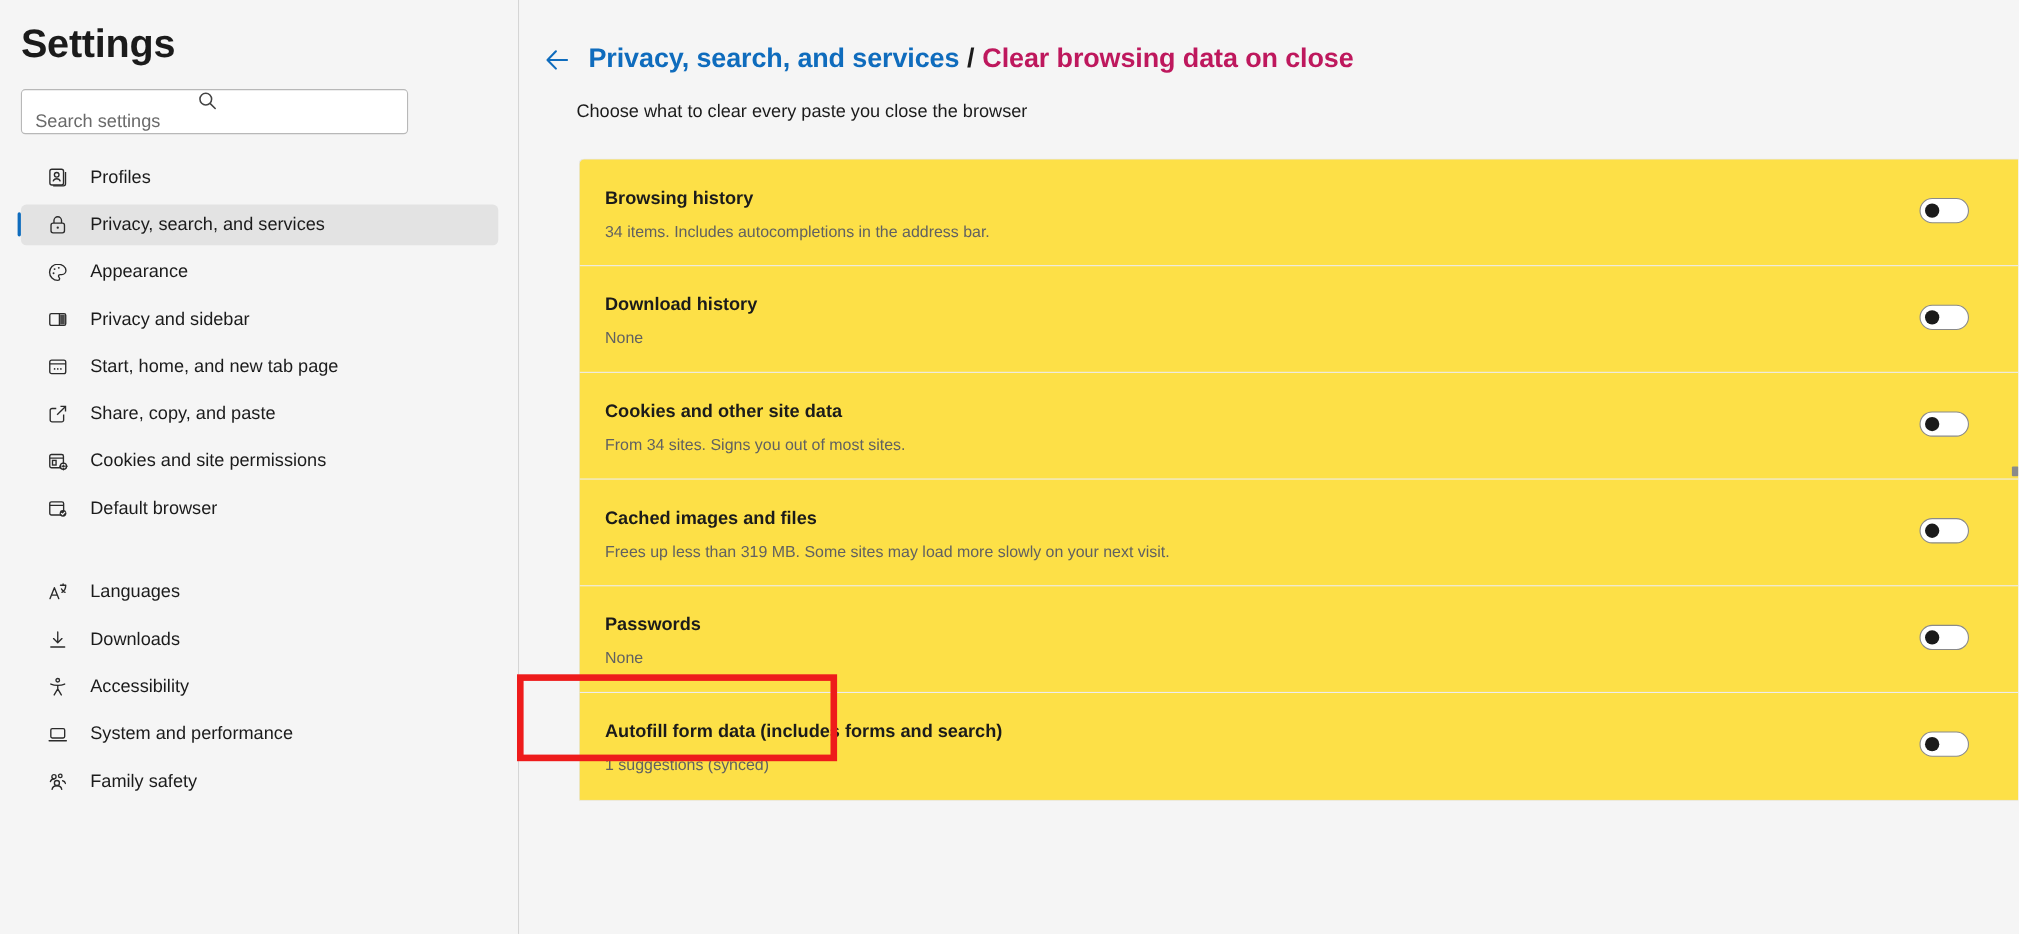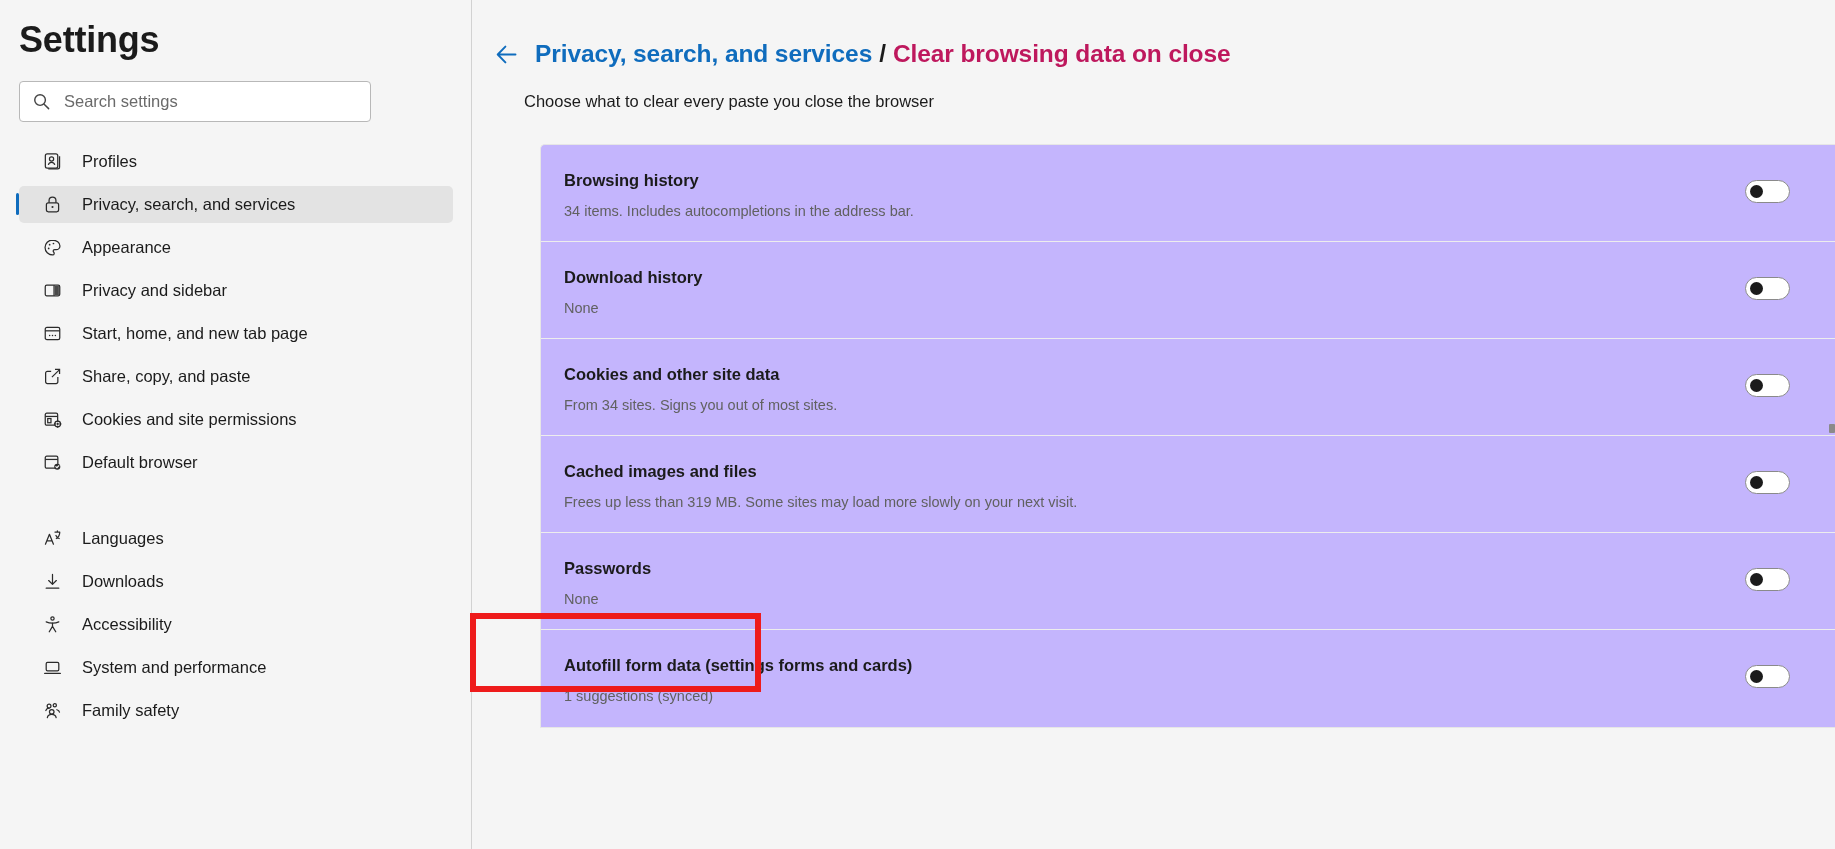--- a/index.html
+++ b/index.html
@@ -29,20 +29,21 @@
     padding: 19px 0 0 19px;
   }
   .search-wrap {
     margin: 20px 0 0 19px;
     width: 352px; height: 41px;
     background: #ffffff;
     border: 1px solid #b8b8b8;
     border-radius: 4px;
     display: flex; align-items: center;
     padding: 0 12px;
+    flex-direction: column;
   }
   .search-icon { width: 19px; height: 19px; flex: 0 0 19px; margin-right: 13px; color: #444; }
   .search-input {
     border: none; outline: none; background: transparent;
     font-family: "Liberation Sans", sans-serif;
     font-size: 16.5px; color: #1b1b1b; width: 100%;
   }
   .search-input::placeholder { color: #6a6a6a; }
 
   .nav { margin-top: 21px; }
@@ -91,22 +92,22 @@
   .crumb-sep { font-size: 24.5px; font-weight: 600; color: #1b1b1b; margin: 0 7px; }
   .crumb-current { font-size: 24.5px; font-weight: 600; color: #be185d; letter-spacing: -0.1px; }
 
   .subtitle {
     font-size: 16.5px; color: #1b1b1b;
     padding: 24px 0 0 52px;
   }
 
   .card {
     position: absolute;
-    left: 68px; top: 144px; right: 0;
-    background: #c4b5fd;
+    left: 54px; top: 144px; right: 0;
+    background: #fde047;
     border: 1px solid #e6e6e6;
     border-right: none;
     border-top-left-radius: 5px;
   }
   .row {
     display: flex; align-items: flex-start;
     min-height: 97px;
     padding: 20px 0 20px 23px;
     border-bottom: 1px solid #ededed;
     position: relative;
@@ -387,21 +388,21 @@
           <div class="row-title">Passwords</div>
           <div class="row-desc">None</div>
         </div>
         <div class="toggle">
           <span class="knob"></span>
         </div>
       </div>
 
       <div class="row">
         <div class="row-text">
-          <div class="row-title">Autofill form data (settings forms and cards)</div>
+          <div class="row-title">Autofill form data (includes forms and search)</div>
           <div class="row-desc">1 suggestions (synced)</div>
         </div>
         <div class="toggle">
           <span class="knob"></span>
         </div>
       </div>
 
     </section>
 
     <div class="scroll-thumb"></div>

